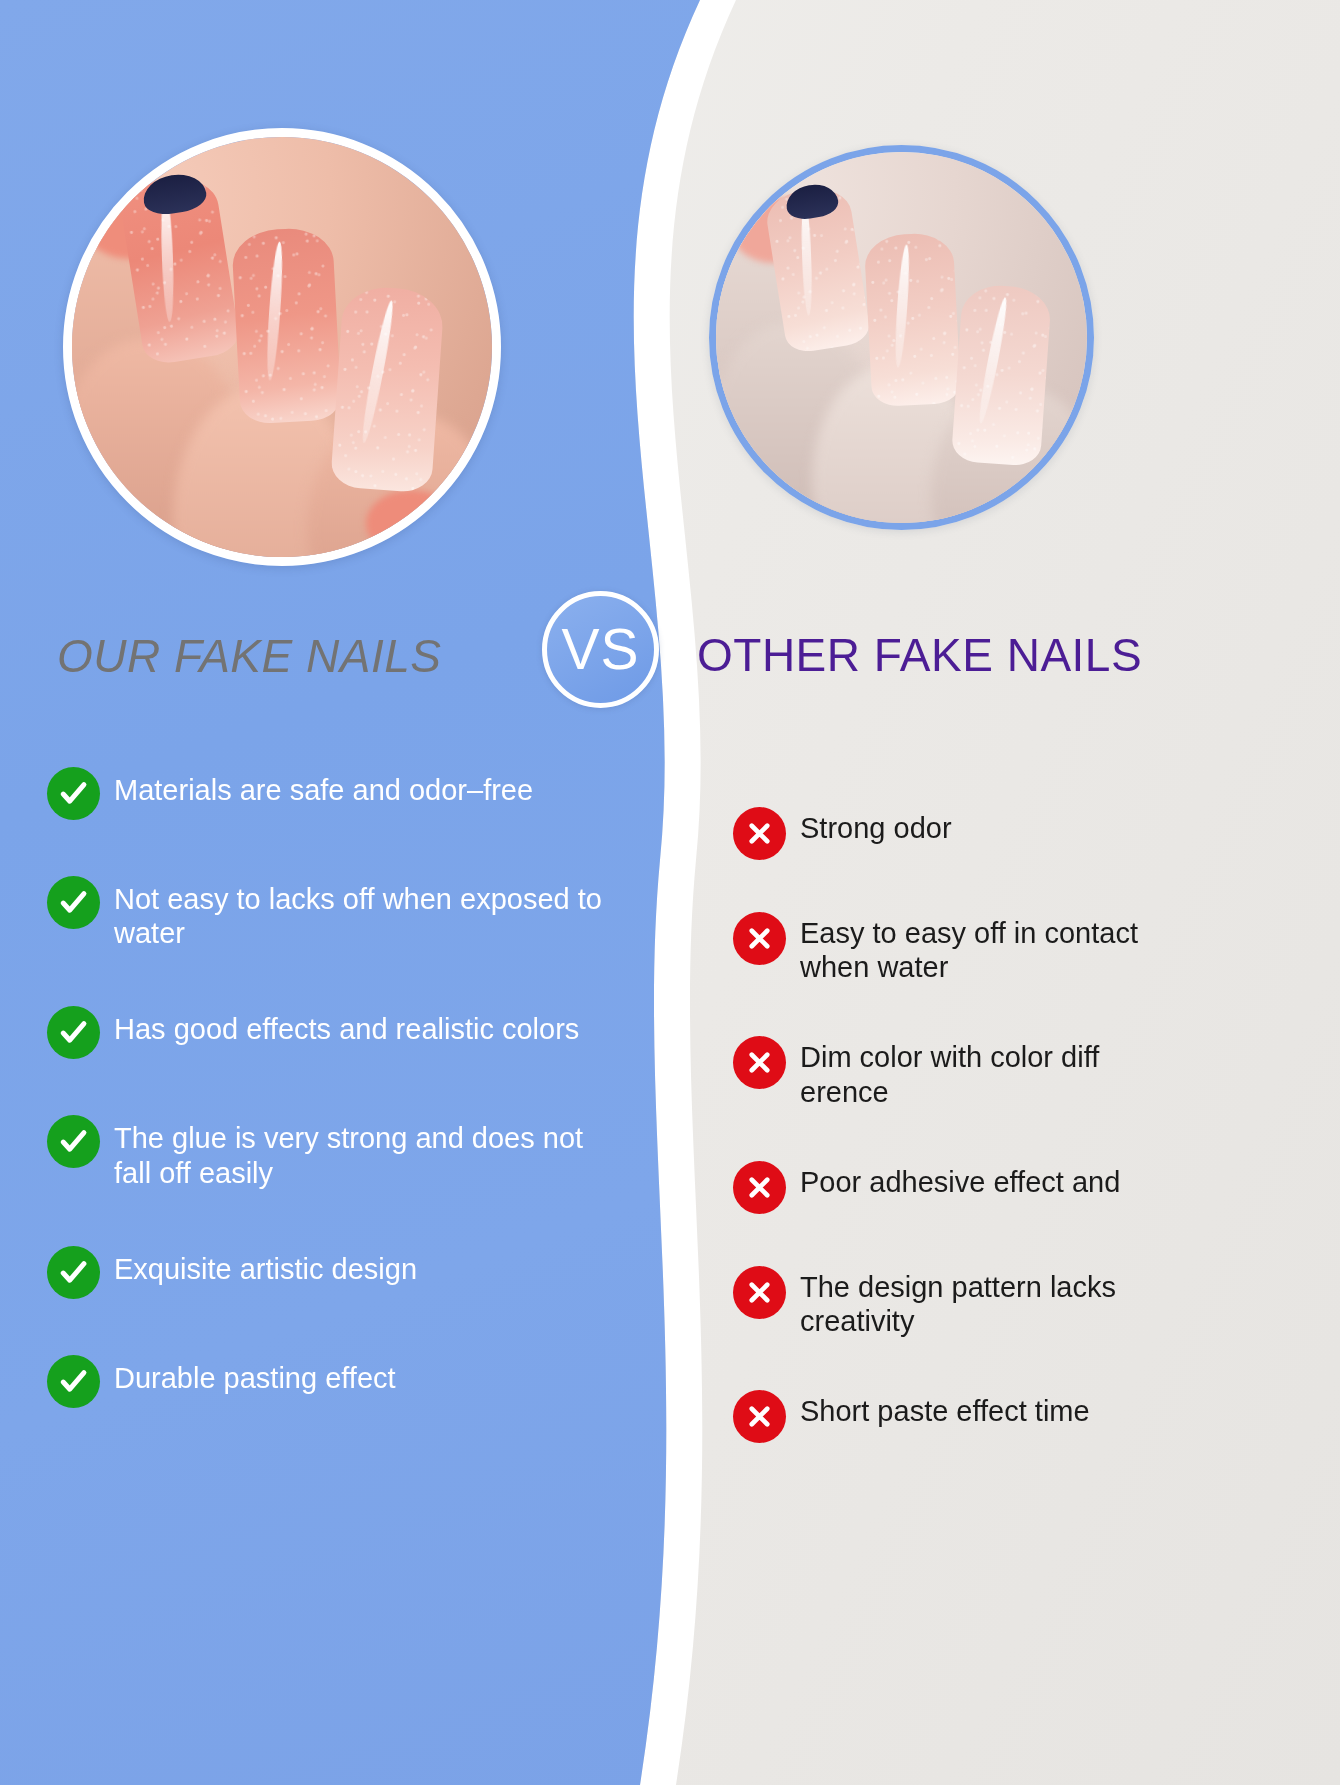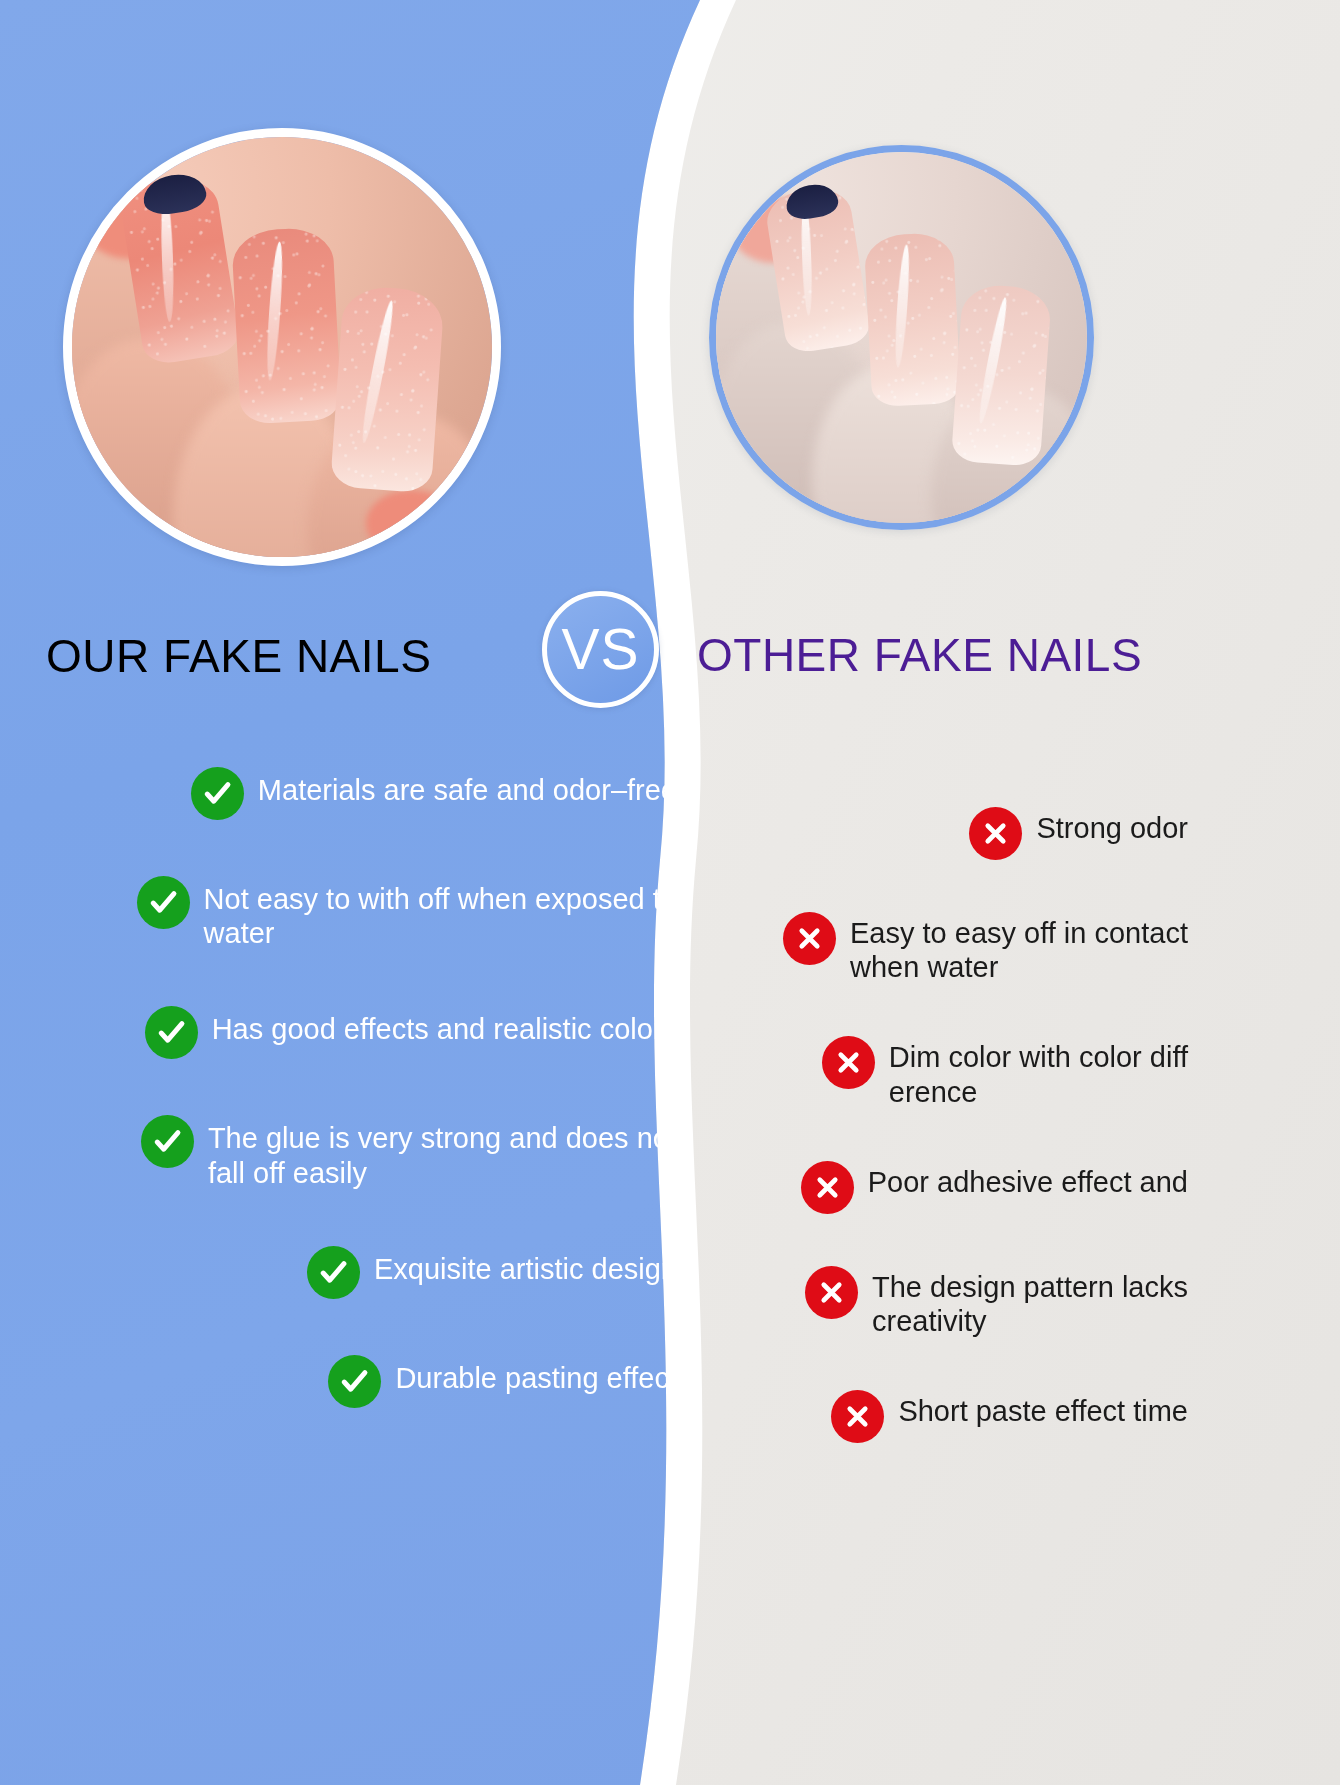--- a/index.html
+++ b/index.html
@@ -100,32 +100,32 @@
     box-shadow:0 1px 6px rgba(60,80,130,.2);
   }
   .vs-badge span{
     color:#ffffff;font-size:57px;letter-spacing:1px;line-height:1;
     font-weight:400;
   }
 
   
   .heading{position:absolute;white-space:nowrap;font-weight:400;}
   .heading-left{
-    left:46px;top:629px;font-size:46px;color:#000000;letter-spacing:.5px;
+    left:57px;top:629px;font-size:46px;color:#737373;letter-spacing:.5px;font-style:italic;
   }
   .heading-right{
     left:697px;top:628px;font-size:46px;color:#4c1d95;letter-spacing:.5px;
   }
 
   
   .list{position:absolute;}
   .list-left{left:47px;top:765px;width:630px;}
   .list-right{left:733px;top:758px;width:455px;}
 
-  .row{display:flex;align-items:flex-start;justify-content:flex-end;}
+  .row{display:flex;align-items:flex-start;}
   .list-left .row{margin-bottom:54px;}
   .list-right .row{margin-bottom:50px;margin-top:47px;}
 
   .badge{
     flex:0 0 auto;border-radius:50%;position:relative;
     display:flex;align-items:center;justify-content:center;
   }
   .badge-check{width:53px;height:53px;background:#15a01d;margin-top:2px;}
   .badge-cross{width:53px;height:53px;background:#df0c16;margin-top:2px;}
   .badge svg{display:block;}
@@ -222,21 +222,21 @@
       </div>
     </div>
 
     <div class="row">
       <div class="badge badge-check">
         <svg width="33" height="33" viewBox="0 0 24 24">
             <path d="M4.5 12.4 L9.3 17.6 L19.6 5.6" fill="none" stroke="#ffffff" stroke-width="3.6" stroke-linecap="round" stroke-linejoin="round"></path>
           </svg>
       </div>
       <div class="row-text">
-        <span>Not easy to with off when exposed to</span>
+        <span>Not easy to lacks off when exposed to</span>
         <span class="l2">water</span>
       </div>
     </div>
 
     <div class="row">
       <div class="badge badge-check">
         <svg width="33" height="33" viewBox="0 0 24 24">
             <path d="M4.5 12.4 L9.3 17.6 L19.6 5.6" fill="none" stroke="#ffffff" stroke-width="3.6" stroke-linecap="round" stroke-linejoin="round"></path>
           </svg>
       </div>

